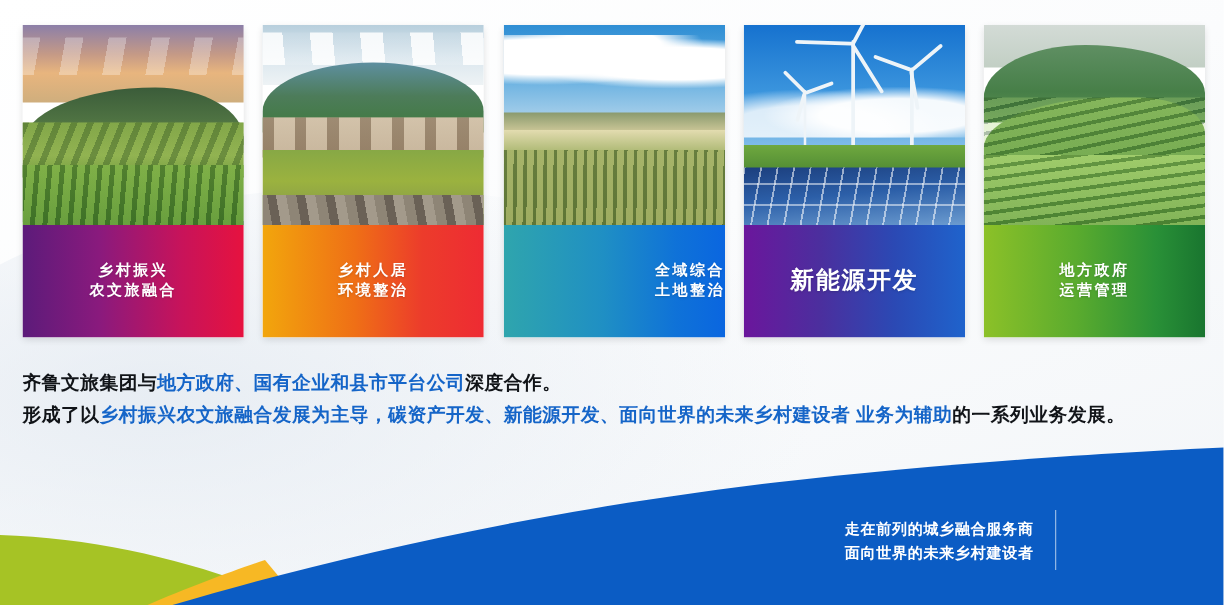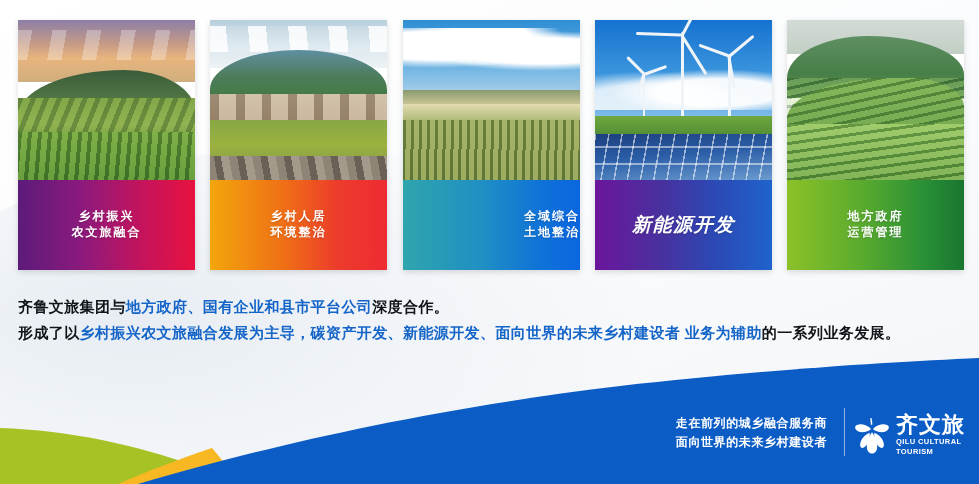--- a/index.html
+++ b/index.html
@@ -56,21 +56,21 @@
     letter-spacing:2px;
     text-shadow:0 1px 2px rgba(0,0,0,.18);
     white-space:nowrap;
   }
   .card.one-line .band .ln{font-size:19px;letter-spacing:1.5px;}
 
   
   #card0{left:18px;}
   #card1{left:210px;}
   #card2{left:403px;}
-  #card3{left:595px;font-style:italic;}
+  #card3{left:595px;}
   #card4{left:787px;}
 
   
   #card0 .sky{top:0;height:62px;background:linear-gradient(180deg,#8c7fa8 0%,#c59a86 38%,#e8b57e 62%,#cfae7d 100%);}
   #card0 .sky::after{content:"";position:absolute;left:0;top:10px;width:100%;height:30px;
     background:repeating-linear-gradient(100deg,rgba(255,255,255,.30) 0 14px,rgba(255,255,255,0) 14px 34px);}
   #card0 .mid{top:50px;height:46px;background:linear-gradient(180deg,#3b5c3a 0%,#4e7242 55%,#6f8f48 100%);
     border-radius:60% 40% 0 0/100% 90% 0 0;}
   #card0 .extra{top:78px;height:44px;background:linear-gradient(180deg,#7fa44a 0%,#93b455 60%,#6f9a40 100%);}
   #card0 .extra::after{content:"";position:absolute;inset:0;
@@ -272,37 +272,14 @@
       <path d="M138,140 C260,104 420,66 620,42 C760,26 890,18 979,14 L979,140 Z" fill="#0B5CC4"></path>
     </svg>
   </div>
 
   <div class="tagline">
     <div>走在前列的城乡融合服务商</div>
     <div>面向世界的未来乡村建设者</div>
   </div>
   <div class="divider"></div>
 
-  <div class="brand">
-    <svg class="mark" viewBox="0 0 48 54">
-      <g fill="#ffffff">
-
-        <path d="M22,18 C16,13 8,11 3,14 C0,16 1,20 5,22 C10,24.5 17,23 22,20 Z"></path>
-
-        <path d="M26,18 C32,13 40,11 45,14 C48,16 47,20 43,22 C38,24.5 31,23 26,20 Z"></path>
-
-        <path d="M23.2,4 C24.2,7 24.6,10 24.4,13 L22.4,13 C22.2,10 22.2,7 21.4,4.4 Z"></path>
-
-        <path d="M21,24 C15,26 9,32 8,39 C7.4,44 11,46 14.5,43 C18.5,39.5 21,32 21,26 Z"></path>
-
-        <path d="M27,24 C33,26 39,32 40,39 C40.6,44 37,46 33.5,43 C29.5,39.5 27,32 27,26 Z"></path>
-
-        <path d="M24,23 C28.5,30 31,37 31,42.5 C31,48.5 28,52 24,52 C20,52 17,48.5 17,42.5 C17,37 19.5,30 24,23 Z"></path>
-      </g>
-    </svg>
-    <div class="names">
-      <div class="cn">齐文旅</div>
-      <div class="en1">QILU CULTURAL</div>
-      <div class="en2">TOURISM</div>
-    </div>
-  </div>
 
 </div>
 
 </body></html>

